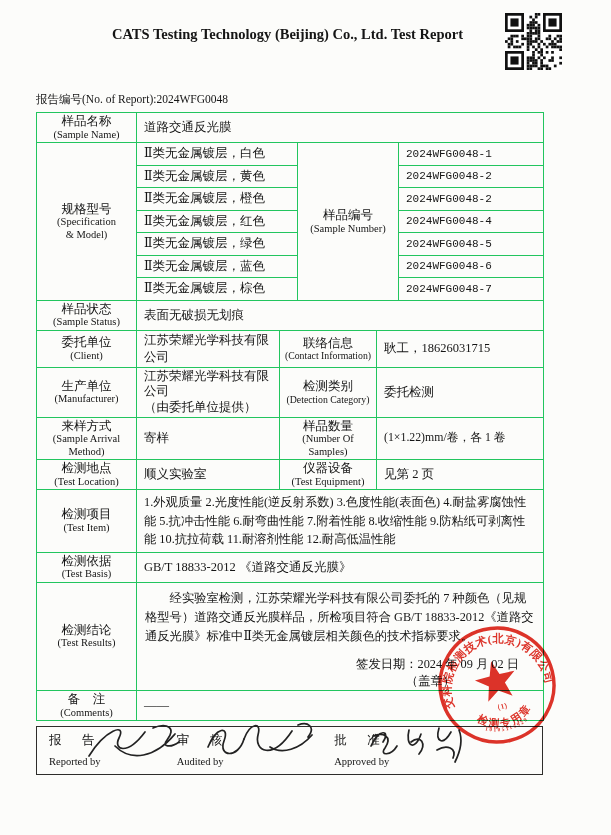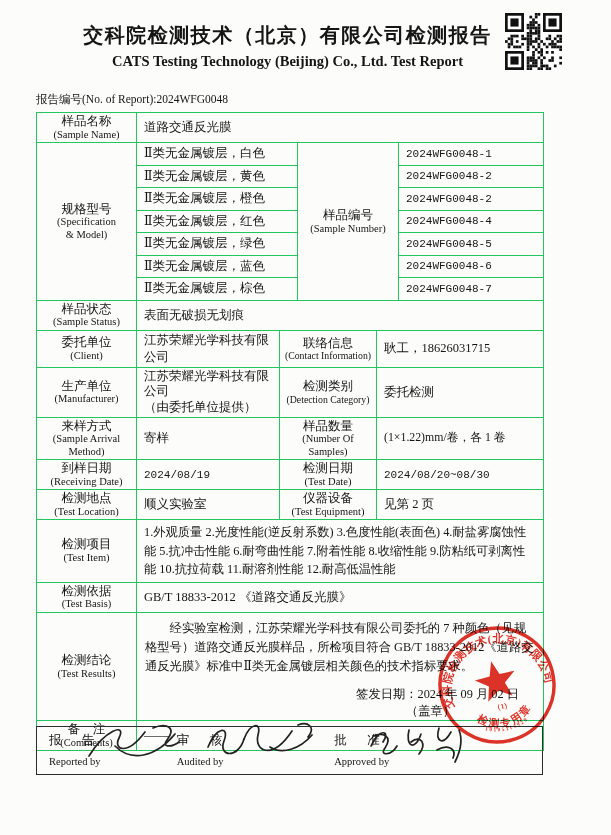--- a/index.html
+++ b/index.html
@@ -43,21 +43,20 @@
   .stamp{position:absolute;left:436px;top:624px;width:122px;height:122px;
          transform:rotate(-14deg);mix-blend-mode:multiply;opacity:.93;pointer-events:none;}
   .stamp text{font-family:"Liberation Serif","DejaVu Serif",serif;font-weight:bold;}
 </style>
 </head>
 <body>
 
 <div class="page">
 
   <div class="hd">
-    <div class="zh">交科院检测技术（北京）有限公司检测报告</div>
     <div class="en">CATS Testing Technology (Beijing) Co., Ltd. Test Report</div>
   </div>
   <div class="qr"><svg id="qrsvg" width="57" height="57" viewBox="0 0 21 21">
         <rect x="0" y="0" width="21" height="21" fill="#fff"></rect>
         <rect x="11" y="0" width="1" height="1" fill="#111"></rect>
         <rect x="12" y="0" width="1" height="1" fill="#111"></rect>
         <rect x="9" y="1" width="1" height="1" fill="#111"></rect>
         <rect x="11" y="1" width="1" height="1" fill="#111"></rect>
         <rect x="10" y="2" width="1" height="1" fill="#111"></rect>
         <rect x="9" y="3" width="1" height="1" fill="#111"></rect>
@@ -302,32 +301,20 @@
         <td class="val">寄样</td>
         <td class="lbl">
           <div class="zh">样品数量</div>
           <div class="en">(Number Of</div>
           <div class="en">Samples)</div>
         </td>
         <td class="val" style="font-size:11.8px">(1×1.22)mm/卷，各 1 卷</td>
       </tr>
       <tr class="h27">
         <td class="lbl">
-          <div class="zh">到样日期</div>
-          <div class="en">(Receiving Date)</div>
-        </td>
-        <td class="val mono">2024/08/19</td>
-        <td class="lbl">
-          <div class="zh">检测日期</div>
-          <div class="en">(Test Date)</div>
-        </td>
-        <td class="val mono">2024/08/20~08/30</td>
-      </tr>
-      <tr class="h27">
-        <td class="lbl">
           <div class="zh">检测地点</div>
           <div class="en">(Test Location)</div>
         </td>
         <td class="val">顺义实验室</td>
         <td class="lbl">
           <div class="zh">仪器设备</div>
           <div class="en">(Test Equipment)</div>
         </td>
         <td class="val">见第 2 页</td>
       </tr>

